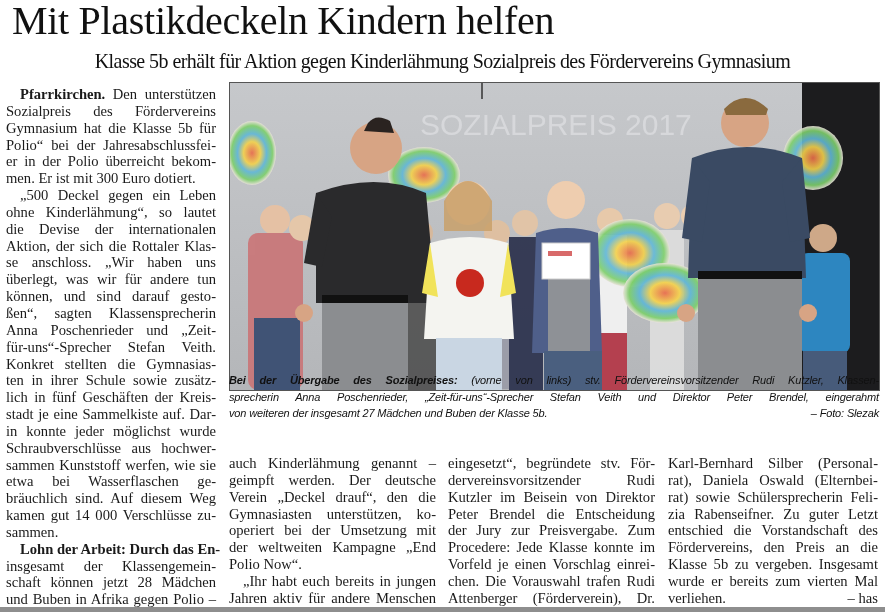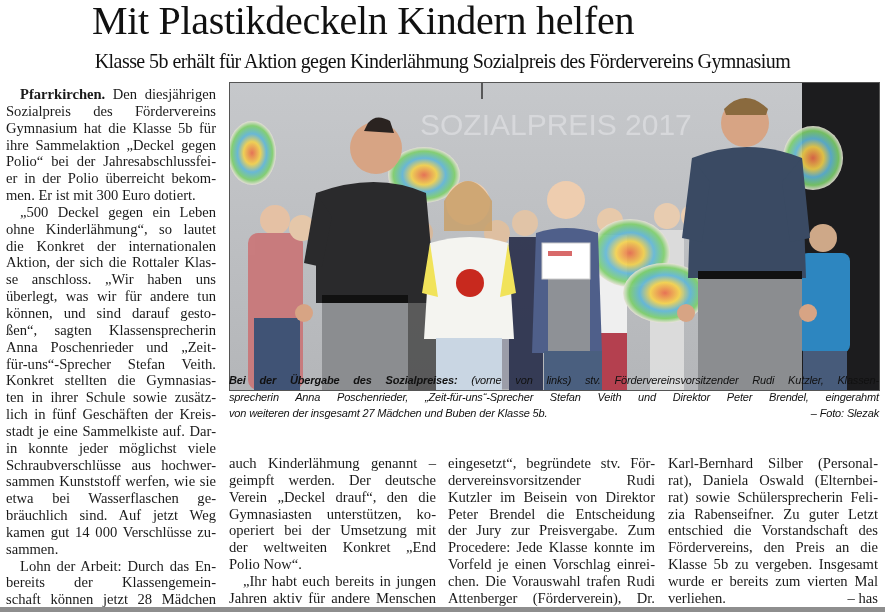--- a/index.html
+++ b/index.html
@@ -2,21 +2,21 @@
 <html><head>
 <meta charset="utf-8">
 <style>
   html, body { margin:0; padding:0; }
   body {
     width:885px; height:612px; overflow:hidden; position:relative;
     background:#ffffff; color:#1a1a1a;
     font-family:"Liberation Serif","DejaVu Serif",serif;
   }
   .headline {
-    position:absolute; left:4px; top:0; width:718px; text-align:center;
+    position:absolute; left:12px; top:0; width:718px; 
     font-size:40px; line-height:44px; top:-1px; letter-spacing:-0.3px;
     font-family:"Liberation Serif",serif; color:#111;
   }
   .subhead {
     position:absolute; left:0; top:48px; width:885px; text-align:center;
     font-size:21.5px; line-height:26px; letter-spacing:-0.6px;
     transform:scaleX(0.93); transform-origin:center; color:#111;
   }
   .col {
     position:absolute; font-size:14.6px; line-height:16.85px;
@@ -47,50 +47,49 @@
   }
   .photo svg { display:block; }
 </style>
 </head>
 <body>
 
 <div class="headline">Mit Plastikdeckeln Kindern helfen</div>
 <div class="subhead">Klasse 5b erhält für Aktion gegen Kinderlähmung Sozialpreis des Fördervereins Gymnasium</div>
 
 <div class="col col1">
-  <span class="ln" style="text-indent:14px;"><b class="dateline">Pfarrkirchen.</b> <span>Den diesjährigen</span></span>
+  <span class="ln" style="text-indent:14px;"><b class="dateline">Pfarrkirchen.</b> <span>Den unterstützen</span></span>
   <span class="ln">Sozialpreis des Fördervereins</span>
   <span class="ln">Gymnasium hat die Klasse 5b für</span>
-  <span class="ln">ihre Sammelaktion „Deckel gegen</span>
   <span class="ln">Polio“ bei der Jahresabschlussfei-</span>
   <span class="ln">er in der Polio überreicht bekom-</span>
   <span class="ln last">men. Er ist mit 300 Euro dotiert.</span>
   <span class="ln" style="padding-left:14px;">„500 Deckel gegen ein Leben</span>
   <span class="ln">ohne Kinderlähmung“, so lautet</span>
-  <span class="ln">die Konkret der internationalen</span>
+  <span class="ln">die Devise der internationalen</span>
   <span class="ln">Aktion, der sich die Rottaler Klas-</span>
   <span class="ln">se anschloss. „Wir haben uns</span>
   <span class="ln">überlegt, was wir für andere tun</span>
   <span class="ln">können, und sind darauf gesto-</span>
   <span class="ln">ßen“, sagten Klassensprecherin</span>
   <span class="ln">Anna Poschenrieder und „Zeit-</span>
   <span class="ln">für-uns“-Sprecher Stefan Veith.</span>
   <span class="ln">Konkret stellten die Gymnasias-</span>
   <span class="ln">ten in ihrer Schule sowie zusätz-</span>
   <span class="ln">lich in fünf Geschäften der Kreis-</span>
   <span class="ln">stadt je eine Sammelkiste auf. Dar-</span>
-  <span class="ln">in konnte jeder möglichst viele</span>
+  <span class="ln">in konnte jeder möglichst wurde</span>
   <span class="ln">Schraubverschlüsse aus hochwer-</span>
   <span class="ln">sammen Kunststoff werfen, wie sie</span>
   <span class="ln">etwa bei Wasserflaschen ge-</span>
-  <span class="ln">bräuchlich sind. Auf jetzt Weg</span>
+  <span class="ln">bräuchlich sind. Auf diesem Weg</span>
   <span class="ln">kamen gut 14 000 Verschlüsse zu-</span>
   <span class="ln last">sammen.</span>
-  <span class="ln" style="padding-left:14px;">Lohn der Arbeit: Durch das En-</span>
-  <span class="ln">bereits der Klassengemein-</span>
+  <span class="ln" style="padding-left:14px;font-weight:bold;">Lohn der Arbeit: Durch das En-</span>
+  <span class="ln">insgesamt der Klassengemein-</span>
   <span class="ln">schaft können jetzt 28 Mädchen</span>
   <span class="ln">und Buben in Afrika gegen Polio –</span>
 </div>
 
 <div class="photo">
   <svg width="649" height="307" viewBox="0 0 649 307">
     <defs>
       <linearGradient id="bd" x1="0" y1="0" x2="0" y2="1">
         <stop offset="0" stop-color="#c6c8cb"></stop>
         <stop offset="1" stop-color="#b4b6b9"></stop>
@@ -174,21 +173,21 @@
   <span class="ln">sprecherin Anna Poschenrieder, „Zeit-für-uns“-Sprecher Stefan Veith und Direktor Peter Brendel, eingerahmt</span>
   <span class="ln" style="text-align-last:left;"><span>von weiteren der insgesamt 27 Mädchen und Buben der Klasse 5b.</span><span class="credit">– Foto: Slezak</span></span>
 </div>
 
 <div class="col col2">
   <span class="ln">auch Kinderlähmung genannt –</span>
   <span class="ln">geimpft werden. Der deutsche</span>
   <span class="ln">Verein „Deckel drauf“, den die</span>
   <span class="ln">Gymnasiasten unterstützen, ko-</span>
   <span class="ln">operiert bei der Umsetzung mit</span>
-  <span class="ln">der weltweiten Konkret „End</span>
+  <span class="ln">der weltweiten Kampagne „End</span>
   <span class="ln last">Polio Now“.</span>
   <span class="ln" style="padding-left:14px;">„Ihr habt euch bereits in jungen</span>
   <span class="ln">Jahren aktiv für andere Menschen</span>
 </div>
 
 <div class="col col3">
   <span class="ln">eingesetzt“, begründete stv. För-</span>
   <span class="ln">dervereinsvorsitzender Rudi</span>
   <span class="ln">Kutzler im Beisein von Direktor</span>
   <span class="ln">Peter Brendel die Entscheidung</span>

